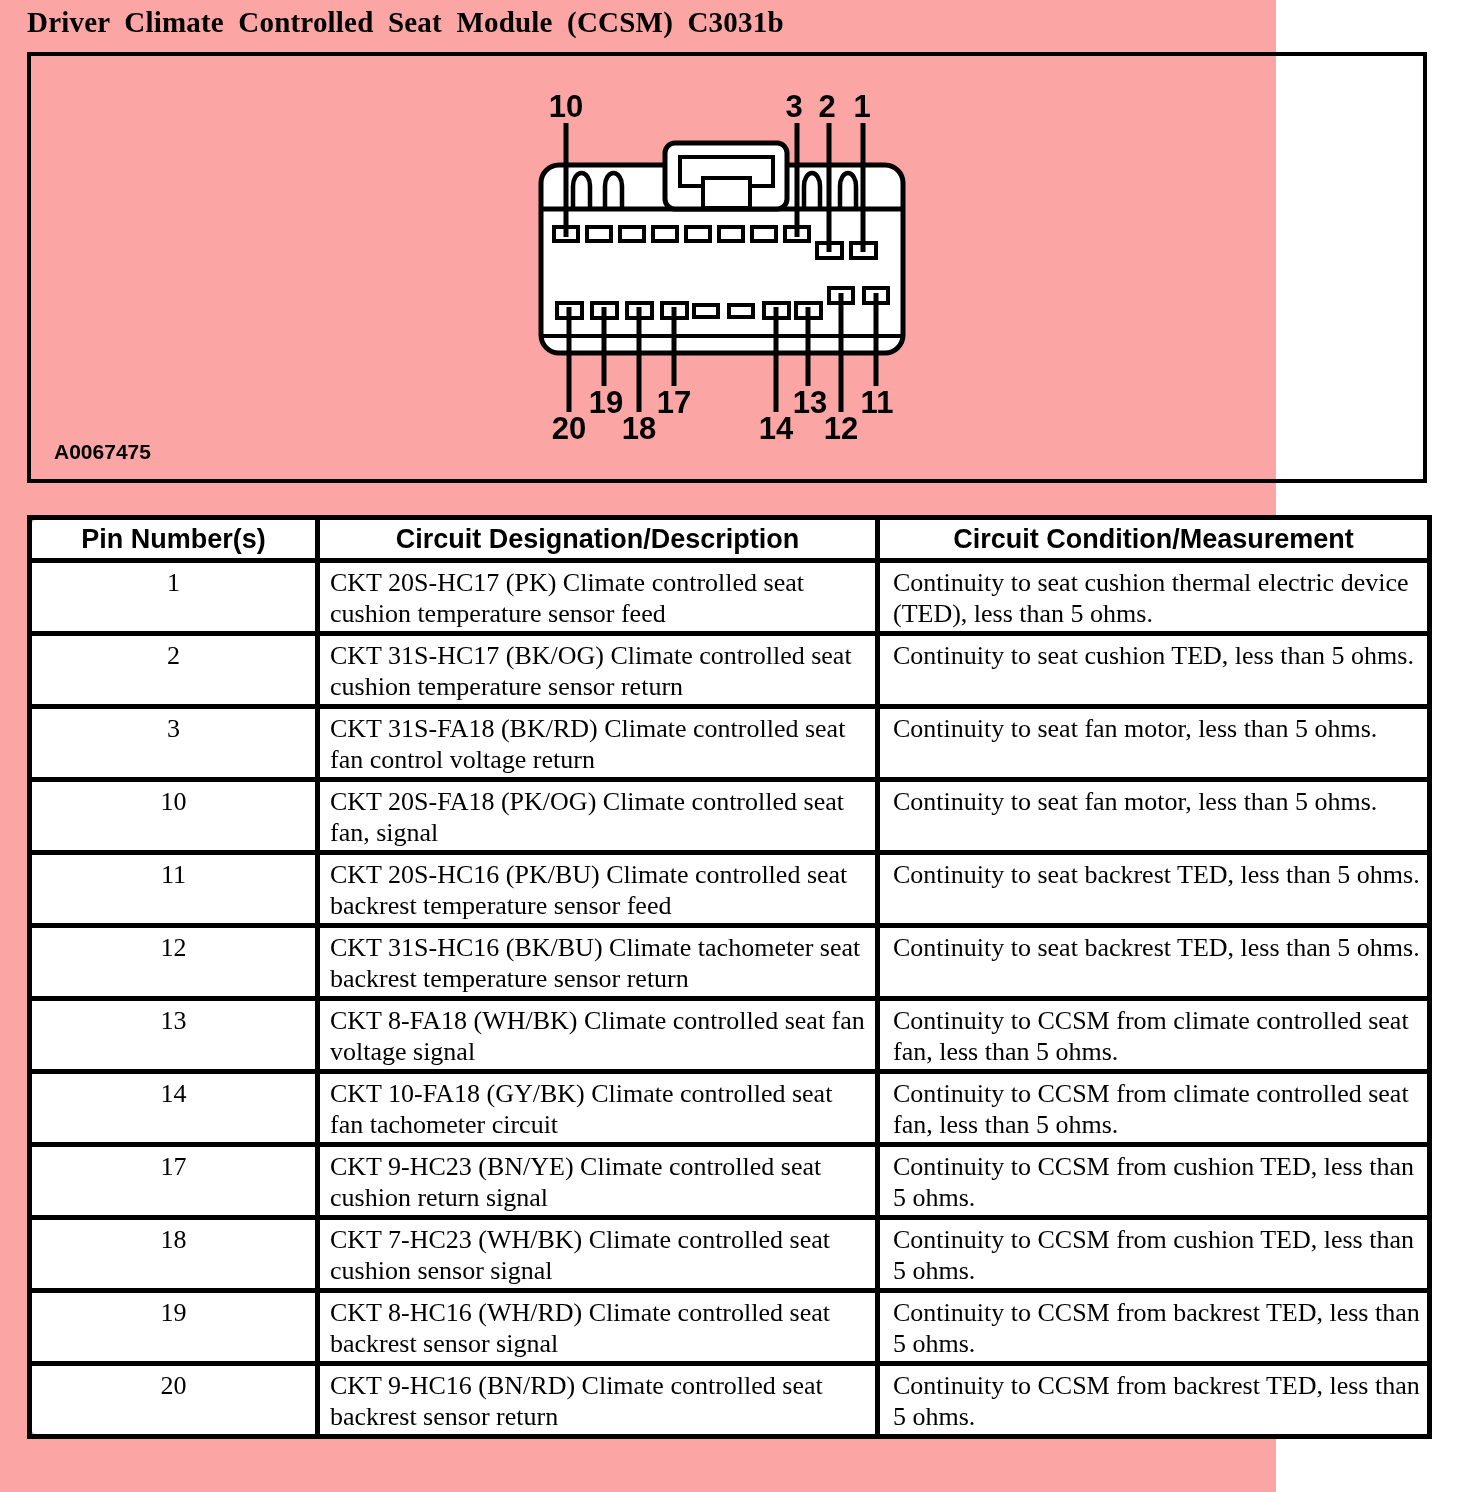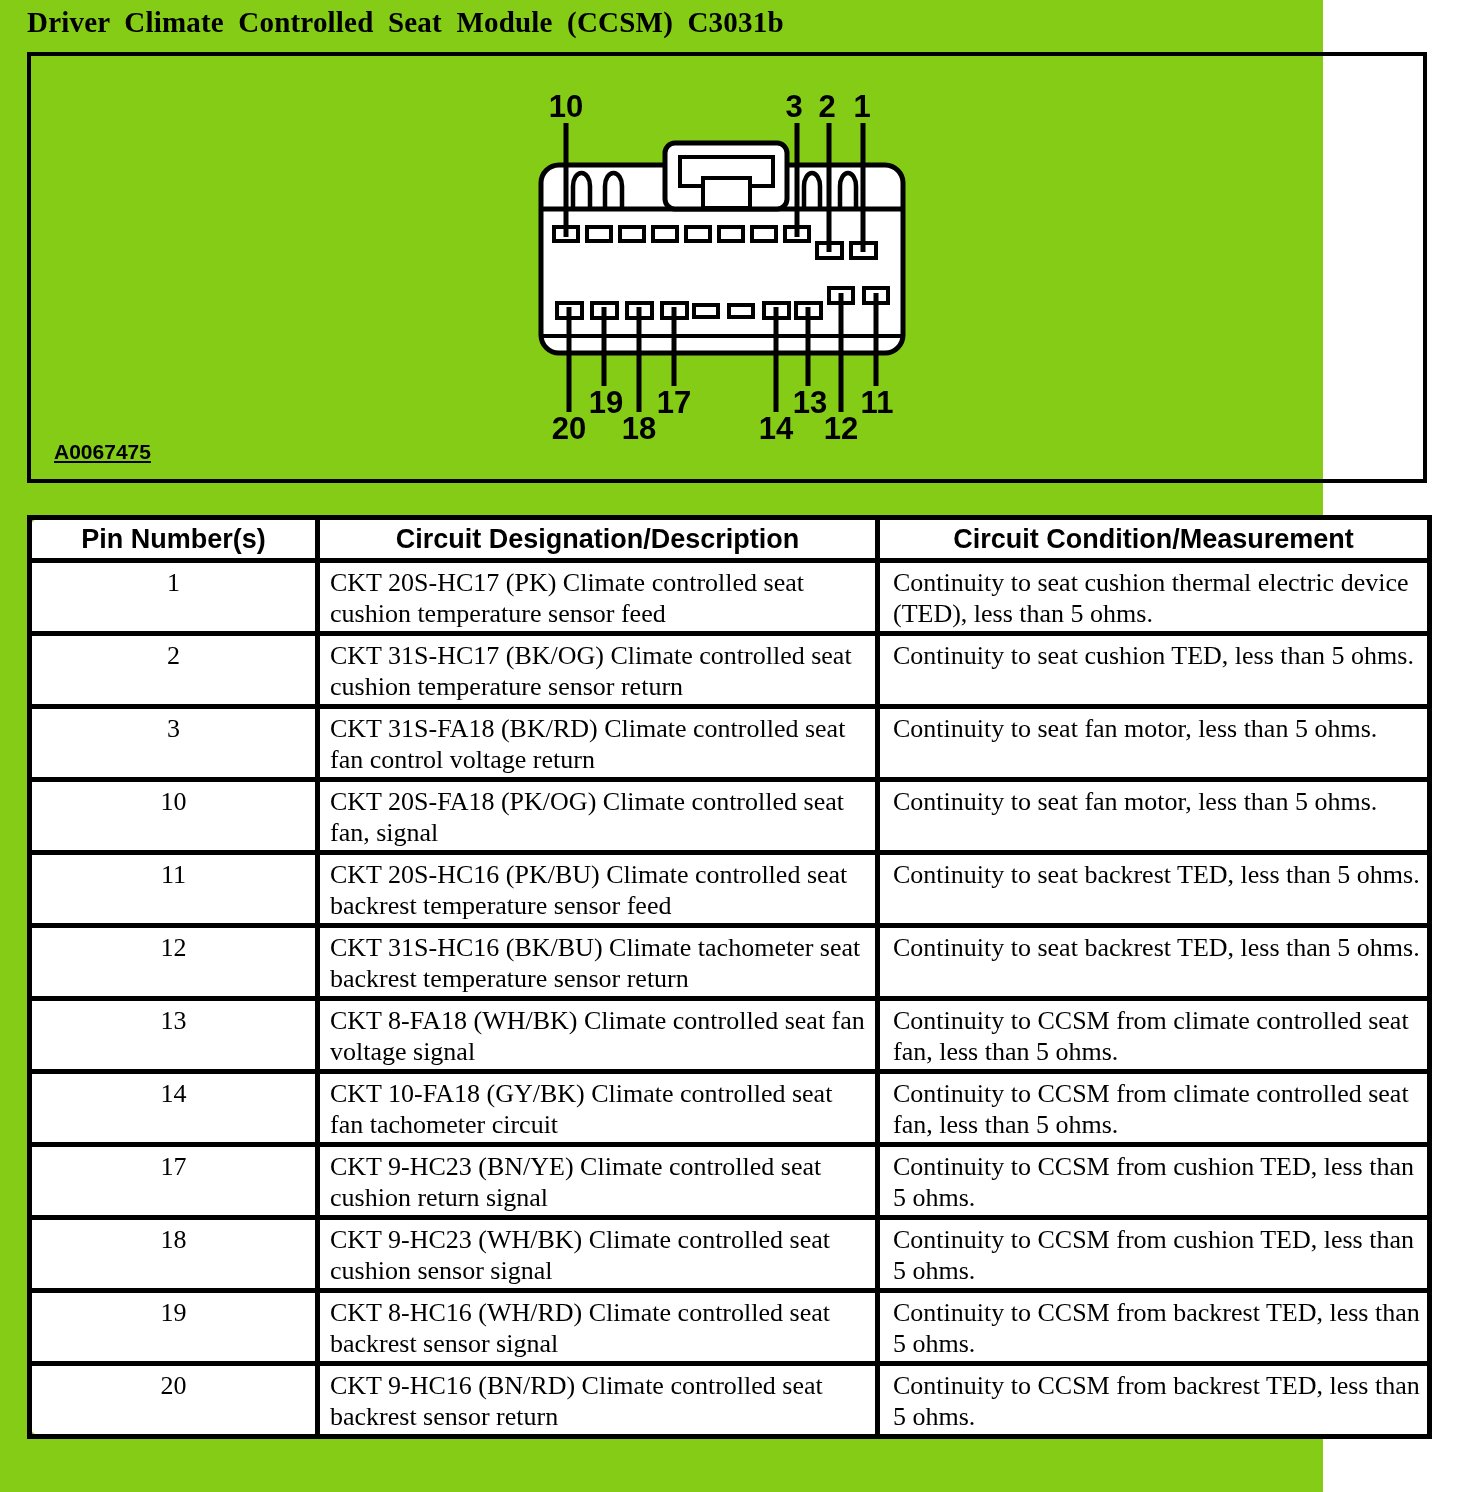--- a/index.html
+++ b/index.html
@@ -1,36 +1,36 @@
 <!DOCTYPE html>
 <html><head>
 <meta charset="utf-8">
 <style>
   html, body { margin:0; padding:0; background:#ffffff; }
   .page {
-    position:relative; width:1276px; height:1492px; background:#84cc16;
-    font-family:"Liberation Serif", serif; color:#000;padding-left:47px;
+    position:relative; width:1276px; height:1492px; background:#fca5a5;
+    font-family:"Liberation Serif", serif; color:#000;
   }
   .doc-title {
     position:absolute; left:27px; top:6px; margin:0;
     font:bold 29px "Liberation Serif", serif; word-spacing:7px; letter-spacing:0.2px;
     color:#000; white-space:nowrap;
   }
   .figure-box {
     position:absolute; left:27px; top:52px; width:1400px; height:431px;
   }
   .figure-box svg { position:absolute; left:0; top:0; width:1400px; height:431px; }
   .pin-label {
     position:absolute; transform:translateX(-50%);
     font:bold 31px "Liberation Sans", sans-serif; line-height:30px; color:#000;
     white-space:nowrap;
   }
   .figure-ref {
     position:absolute; left:27px; top:388px;
-    font:bold 21px "Liberation Sans", sans-serif; color:#000;text-decoration:underline;
+    font:bold 21px "Liberation Sans", sans-serif; color:#000;
   }
   table.pin-table {
     position:absolute; left:27px; top:515px; width:1400px;
     border-collapse:collapse; table-layout:fixed; background:#fff;border-radius:21px;
   }
   .pin-table th {
     border:5px solid #000; height:38px; padding:0 4px;
     font:bold 27px "Liberation Sans", sans-serif; text-align:center; vertical-align:middle;
   }
   .pin-table td {
@@ -185,21 +185,21 @@
           <td class="cell-circuit">CKT 10-FA18 (GY/BK) Climate controlled seat fan tachometer circuit</td>
           <td class="cell-cond">Continuity to CCSM from climate controlled seat fan, less than 5 ohms.</td>
         </tr>
         <tr>
           <td class="cell-pin">17</td>
           <td class="cell-circuit">CKT 9-HC23 (BN/YE) Climate controlled seat cushion return signal</td>
           <td class="cell-cond">Continuity to CCSM from cushion TED, less than 5 ohms.</td>
         </tr>
         <tr>
           <td class="cell-pin">18</td>
-          <td class="cell-circuit">CKT 9-HC23 (WH/BK) Climate controlled seat cushion sensor signal</td>
+          <td class="cell-circuit">CKT 7-HC23 (WH/BK) Climate controlled seat cushion sensor signal</td>
           <td class="cell-cond">Continuity to CCSM from cushion TED, less than 5 ohms.</td>
         </tr>
         <tr>
           <td class="cell-pin">19</td>
           <td class="cell-circuit">CKT 8-HC16 (WH/RD) Climate controlled seat backrest sensor signal</td>
           <td class="cell-cond">Continuity to CCSM from backrest TED, less than 5 ohms.</td>
         </tr>
         <tr>
           <td class="cell-pin">20</td>
           <td class="cell-circuit">CKT 9-HC16 (BN/RD) Climate controlled seat backrest sensor return</td>

